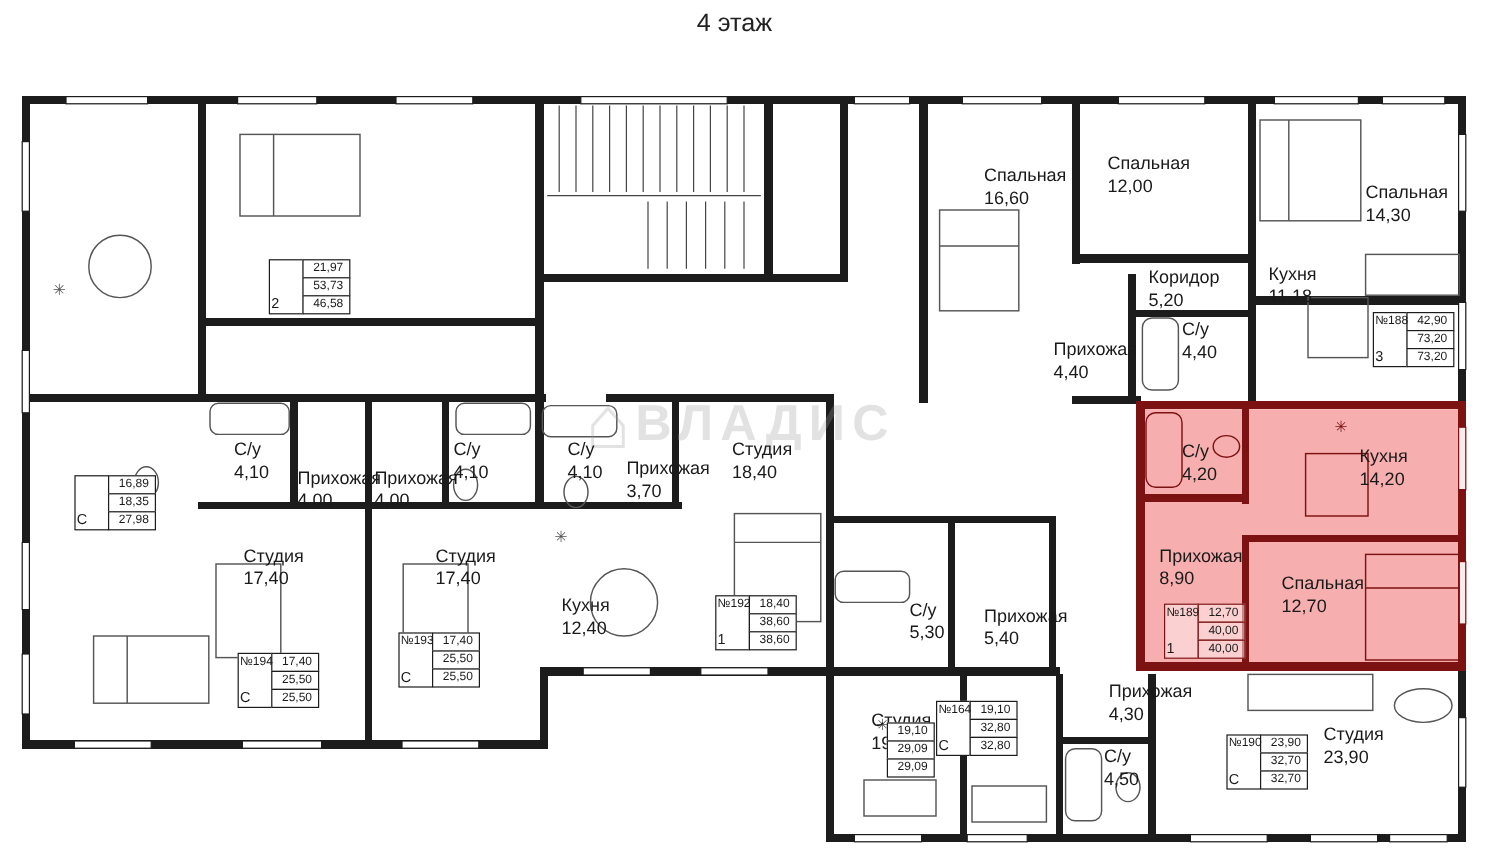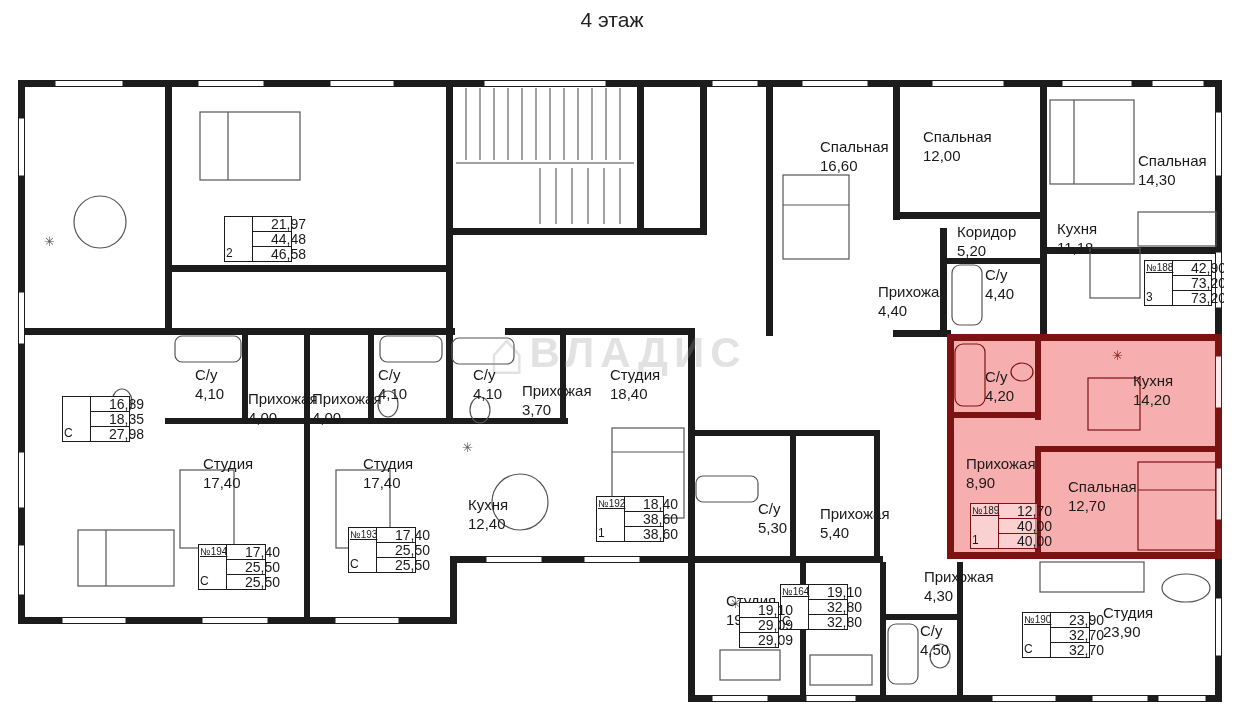--- a/index.html
+++ b/index.html
@@ -9,24 +9,24 @@
   svg{position:absolute;left:0;top:0;}
   .watermark{position:absolute;left:488px;top:322px;display:flex;align-items:center;gap:4px;
              color:#9a9a9a;opacity:.28;pointer-events:none;}
   .watermark .wm-house{font-size:62px;line-height:1;}
   .watermark .wm-text{font-size:42px;letter-spacing:6px;font-weight:bold;}
   .room{position:absolute;font-size:15px;line-height:1.25;white-space:nowrap;}
   .room span{display:block;}
   .ubox{position:absolute;display:flex;background:transparent;}
   .ul{width:26px;border:1px solid #1c1c1c;display:flex;flex-direction:column;
       padding:1px 0 0 1px;background:#fff;}
-  .unum{font-size:10px;white-space:nowrap;position:relative;z-index:2;text-decoration:underline;}
+  .unum{font-size:10px;white-space:nowrap;position:relative;z-index:2;}
   .utype{font-size:12px;margin-top:auto;padding-bottom:1px;}
   .ur{display:flex;flex-direction:column;margin-left:-1px;width:40px;}
-  .ur span{border:1px solid #1c1c1c;margin-top:-1px;padding:1px 18px;font-size:14px;
+  .ur span{border:1px solid #1c1c1c;margin-top:-1px;padding:1px 8px;font-size:10px;
            background:#fff;height:12px;line-height:12px;display:block;}
   .ur span:first-child{margin-top:0;}
   .ubox.hl .ul,.ubox.hl .ur span{border-color:#7d1212;background:rgba(255,236,236,.55);}
   .hl-overlay{position:absolute;left:954px;top:341px;width:261px;height:211px;background:transparent;cursor:pointer;}
 </style>
 </head>
 <body>
 
 <div id="app">
 
@@ -310,21 +310,21 @@
       <span>23,90</span>
     </div>
 
   <div class="ubox" style="left:224px;top:216px">
     <div class="ul">
         <span class="unum"></span>
         <span class="utype">2</span>
       </div>
     <div class="ur">
         <span>21,97</span>
-        <span>44,48</span>
+        <span>53,73</span>
         <span>46,58</span>
       </div>
   </div>
   <div class="ubox" style="left:62px;top:396px">
     <div class="ul">
         <span class="unum"></span>
         <span class="utype">С</span>
       </div>
     <div class="ur">
         <span>16,89</span>
@@ -369,21 +369,21 @@
     <div class="ul">
         <span class="unum">№194</span>
         <span class="utype">С</span>
       </div>
     <div class="ur">
         <span>17,40</span>
         <span>25,50</span>
         <span>25,50</span>
       </div>
   </div>
-  <div class="ubox" style="left:348px;top:527px">
+  <div class="ubox" style="left:332px;top:527px">
     <div class="ul">
         <span class="unum">№193</span>
         <span class="utype">С</span>
       </div>
     <div class="ur">
         <span>17,40</span>
         <span>25,50</span>
         <span>25,50</span>
       </div>
   </div>

